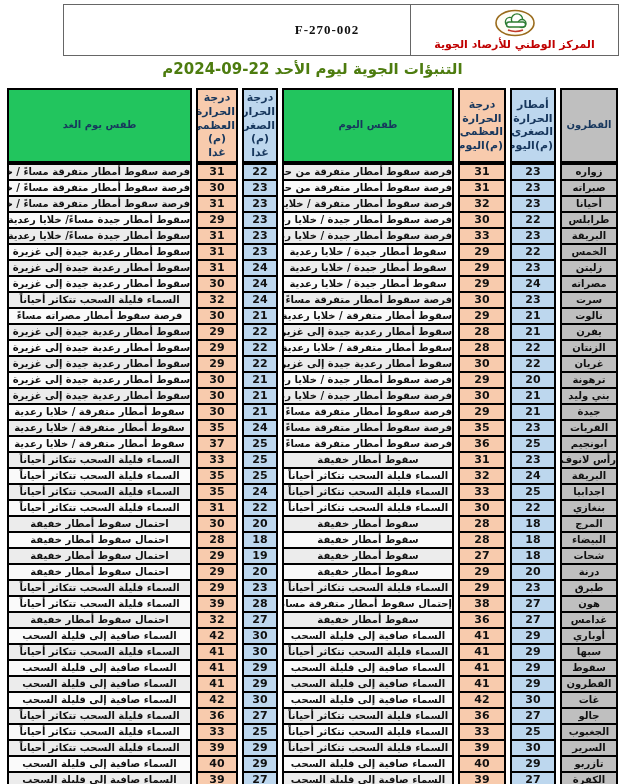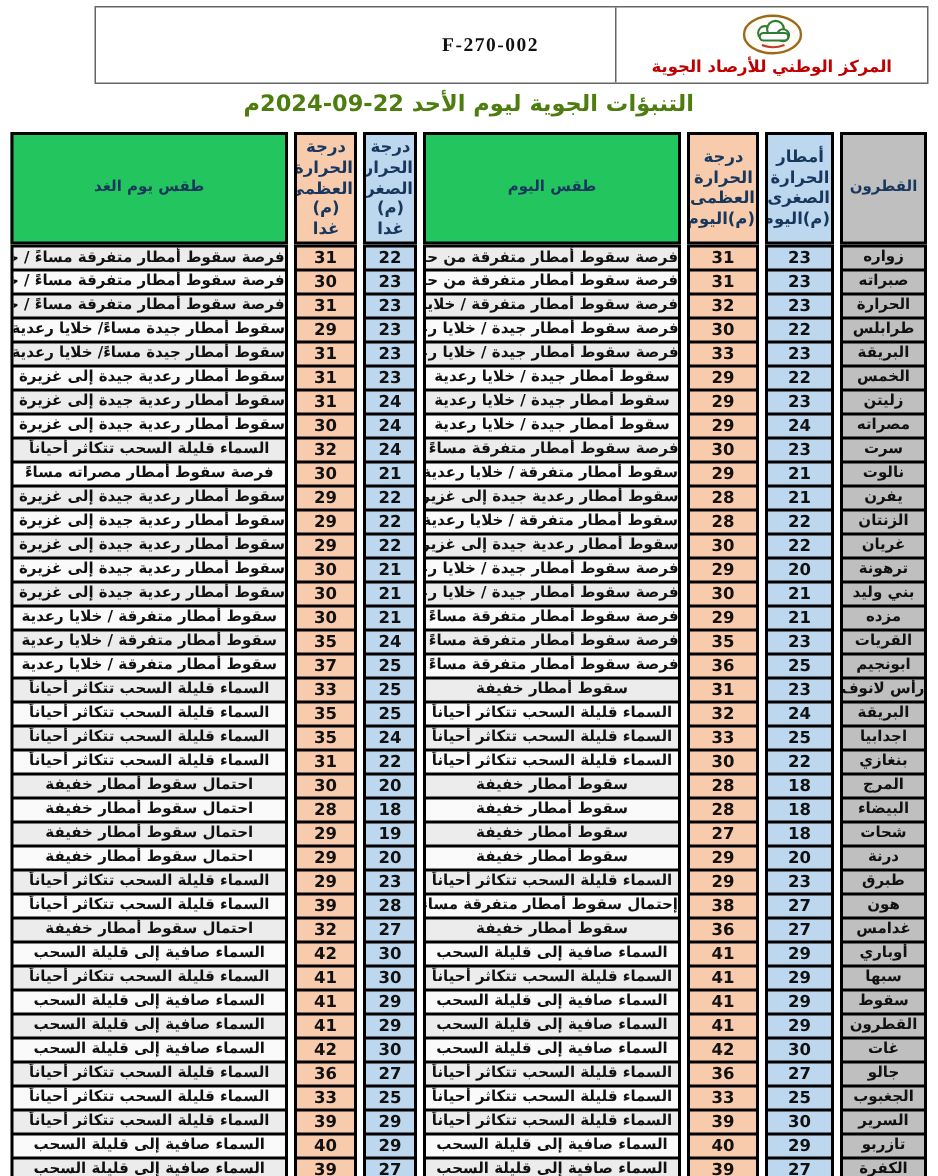--- a/index.html
+++ b/index.html
@@ -119,21 +119,21 @@
         <tr>
           <td class="col-city">صبراته</td>
           <td class="col-min">23</td>
           <td class="col-max">31</td>
           <td class="col-wx">فرصة سقوط أمطار متفرقة من حين لآخر</td>
           <td class="col-min">23</td>
           <td class="col-max">30</td>
           <td class="col-wx">فرصة سقوط أمطار متفرقة مساءً / خلايا رعدية</td>
         </tr>
         <tr class="stripe">
-          <td class="col-city">الحرارة</td>
+          <td class="col-city">أحيانا</td>
           <td class="col-min">23</td>
           <td class="col-max">32</td>
           <td class="col-wx">فرصة سقوط أمطار متفرقة / خلايا رعدية</td>
           <td class="col-min">23</td>
           <td class="col-max">31</td>
           <td class="col-wx">فرصة سقوط أمطار متفرقة مساءً / خلايا رعدية</td>
         </tr>
         <tr>
           <td class="col-city">طرابلس</td>
           <td class="col-min">22</td>
@@ -236,21 +236,21 @@
         <tr class="stripe">
           <td class="col-city">بني وليد</td>
           <td class="col-min">21</td>
           <td class="col-max">30</td>
           <td class="col-wx">فرصة سقوط أمطار جيدة / خلايا رعدية</td>
           <td class="col-min">21</td>
           <td class="col-max">30</td>
           <td class="col-wx">سقوط أمطار رعدية جيدة إلى غزيرة مساءً</td>
         </tr>
         <tr>
-          <td class="col-city">مزده</td>
+          <td class="col-city">جيدة</td>
           <td class="col-min">21</td>
           <td class="col-max">29</td>
           <td class="col-wx">فرصة سقوط أمطار متفرقة مساءً / خلايا رعدية</td>
           <td class="col-min">21</td>
           <td class="col-max">30</td>
           <td class="col-wx">سقوط أمطار متفرقة / خلايا رعدية</td>
         </tr>
         <tr class="stripe">
           <td class="col-city">القريات</td>
           <td class="col-min">23</td>

